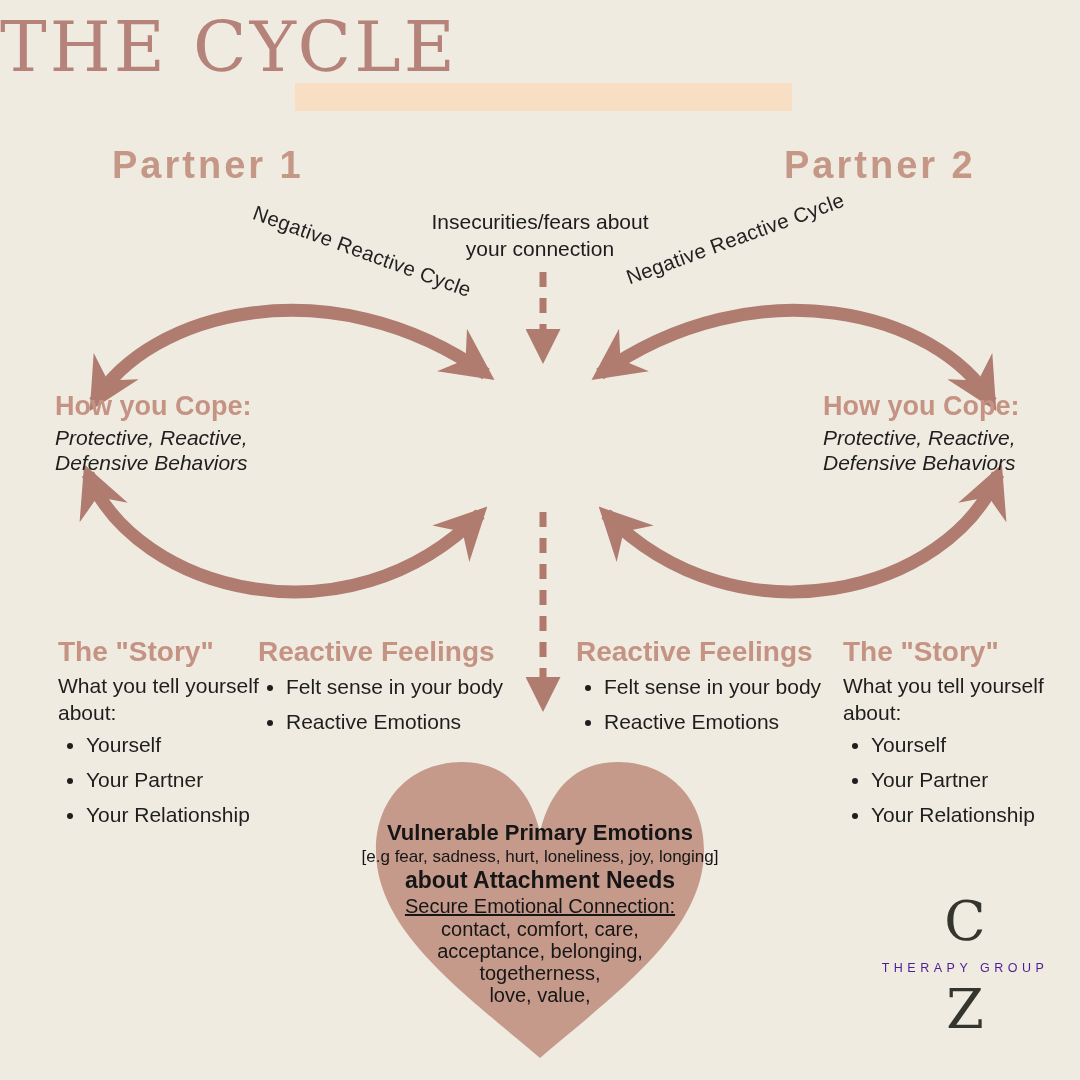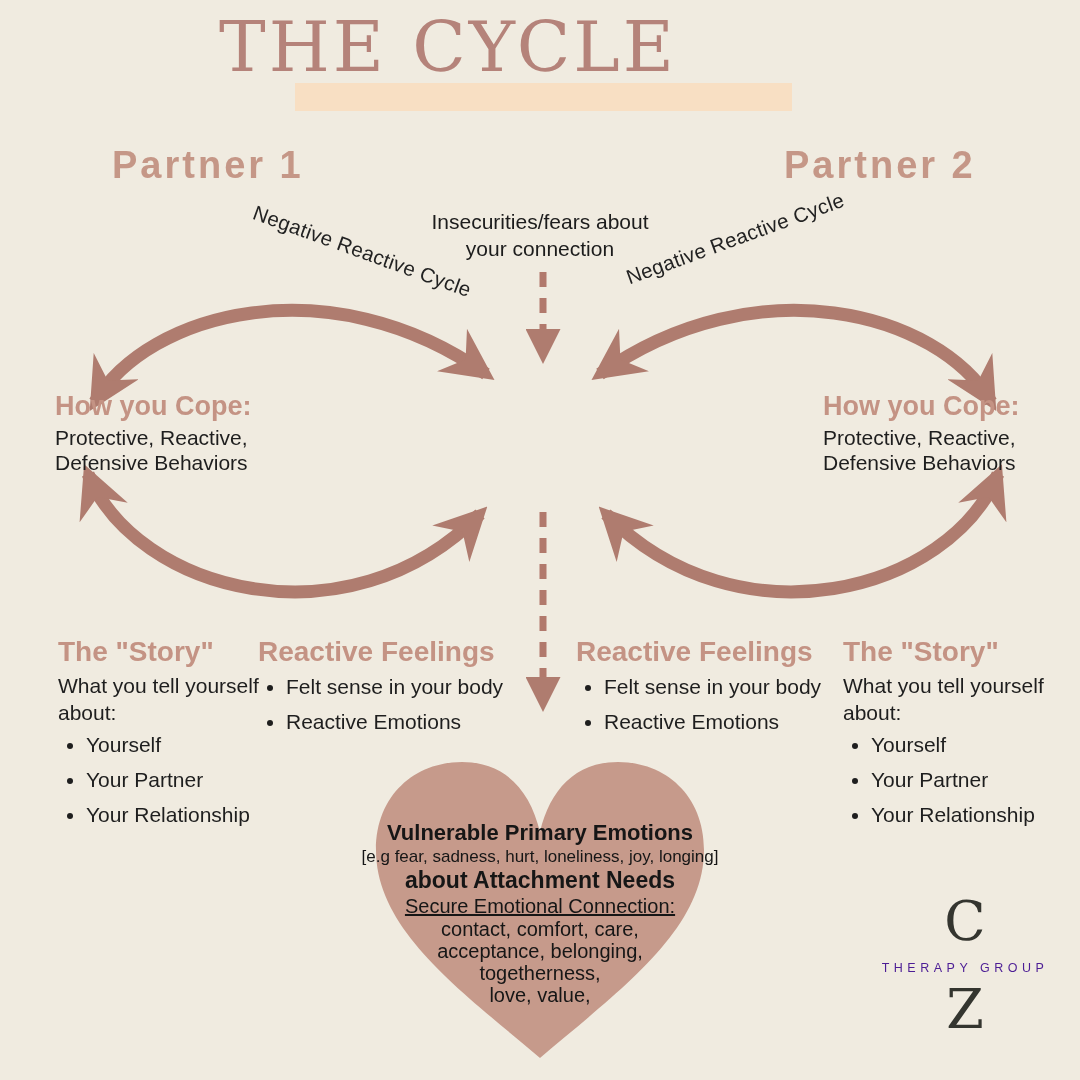--- a/index.html
+++ b/index.html
@@ -3,21 +3,21 @@
 <meta charset="utf-8">
 <style>
   html,body{margin:0;padding:0;background:#f0ebe0;}
   .canvas{
     position:relative;width:1080px;height:1080px;background:#f0ebe0;
     font-family:"Liberation Sans",sans-serif;color:#1e1e1e;overflow:hidden;
   }
   .abs{position:absolute;}
   
   .title{
-    top:6px;left:0;width:896px;text-align:center;
+    top:6px;left:0;width:896px;
     font-family:"DejaVu Serif",serif;font-weight:400;
     font-size:70px;letter-spacing:3px;color:#b5837a;z-index:3;
   }
   .title-bar{top:83px;left:295px;width:497px;height:28px;background:#f8dfc3;z-index:2;}
   
   .partner{
     font-size:38px;font-weight:700;letter-spacing:3px;color:#c59787;z-index:3;
   }
   .p1{left:112px;top:144px;}
   .p2{left:784px;top:144px;}
@@ -30,21 +30,21 @@
   .cl-right{left:627px;top:266px;transform:rotate(-20deg);}
   
   .insecurities{left:414px;top:208px;width:252px;text-align:center;font-size:21px;line-height:27px;color:#1c1c1c;z-index:3;}
   .trigger{left:383px;top:370px;width:320px;text-align:center;z-index:3;}
   .h-rose{font-weight:700;color:#c49384;}
   .trigger .h1{font-size:28px;line-height:35px;}
   .trigger .sub{font-size:21px;line-height:27px;color:#1c1c1c;margin-top:5px;}
   
   .cope{width:240px;z-index:3;}
   .cope .h-rose{font-size:27px;line-height:32px;}
-  .cope .body{font-size:21px;line-height:25px;margin-top:3px;}
+  .cope .body{font-size:21px;line-height:25px;margin-top:3px;font-style:italic;}
   .cope-left{left:55px;top:390px;}
   .cope-right{left:823px;top:390px;}
   
   .sect{z-index:3;}
   .sect .h-rose{font-size:28px;line-height:32px;}
   .sect .body{font-size:21px;line-height:27px;margin-top:4px;}
   .sect ul{margin:6px 0 0 0;padding:0 0 0 28px;}
   .sect li{font-size:21px;line-height:26px;margin-bottom:9px;}
   .story-left{left:58px;top:636px;width:230px;}
   .reactive-left{left:258px;top:636px;width:260px;}

